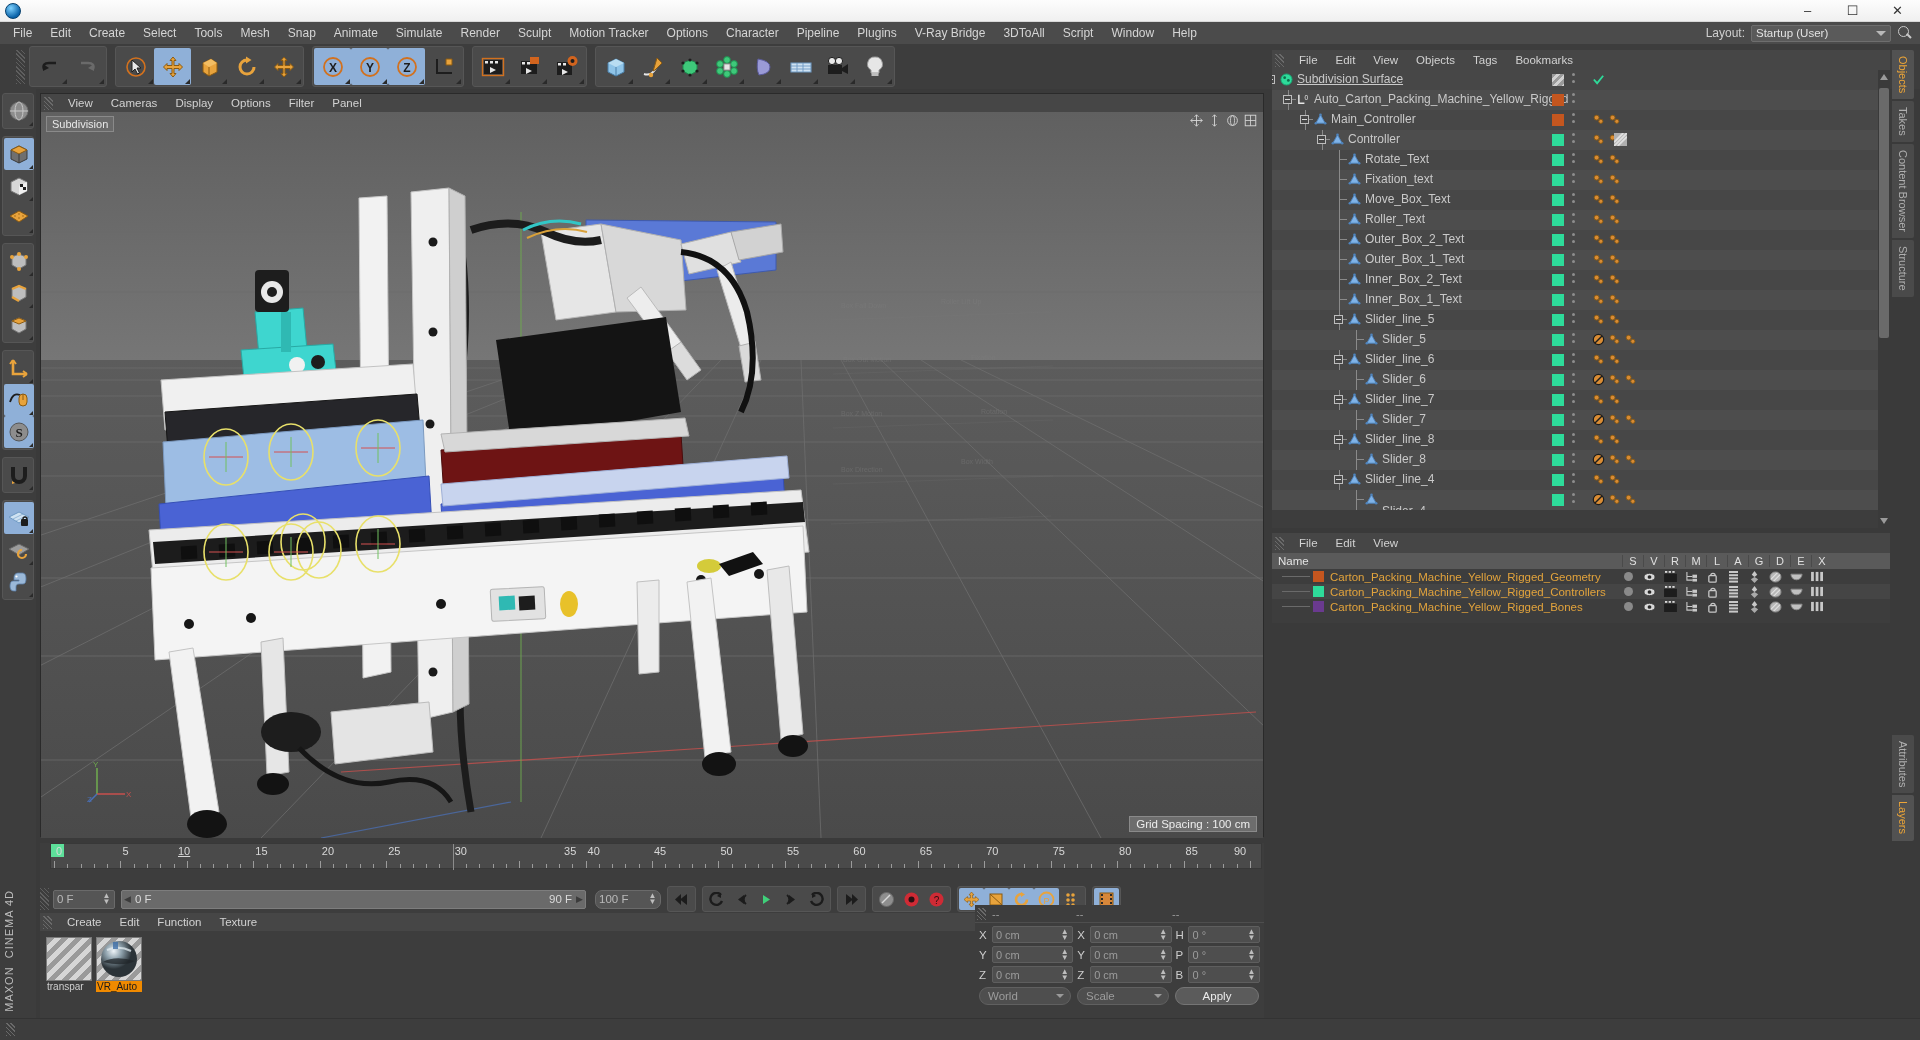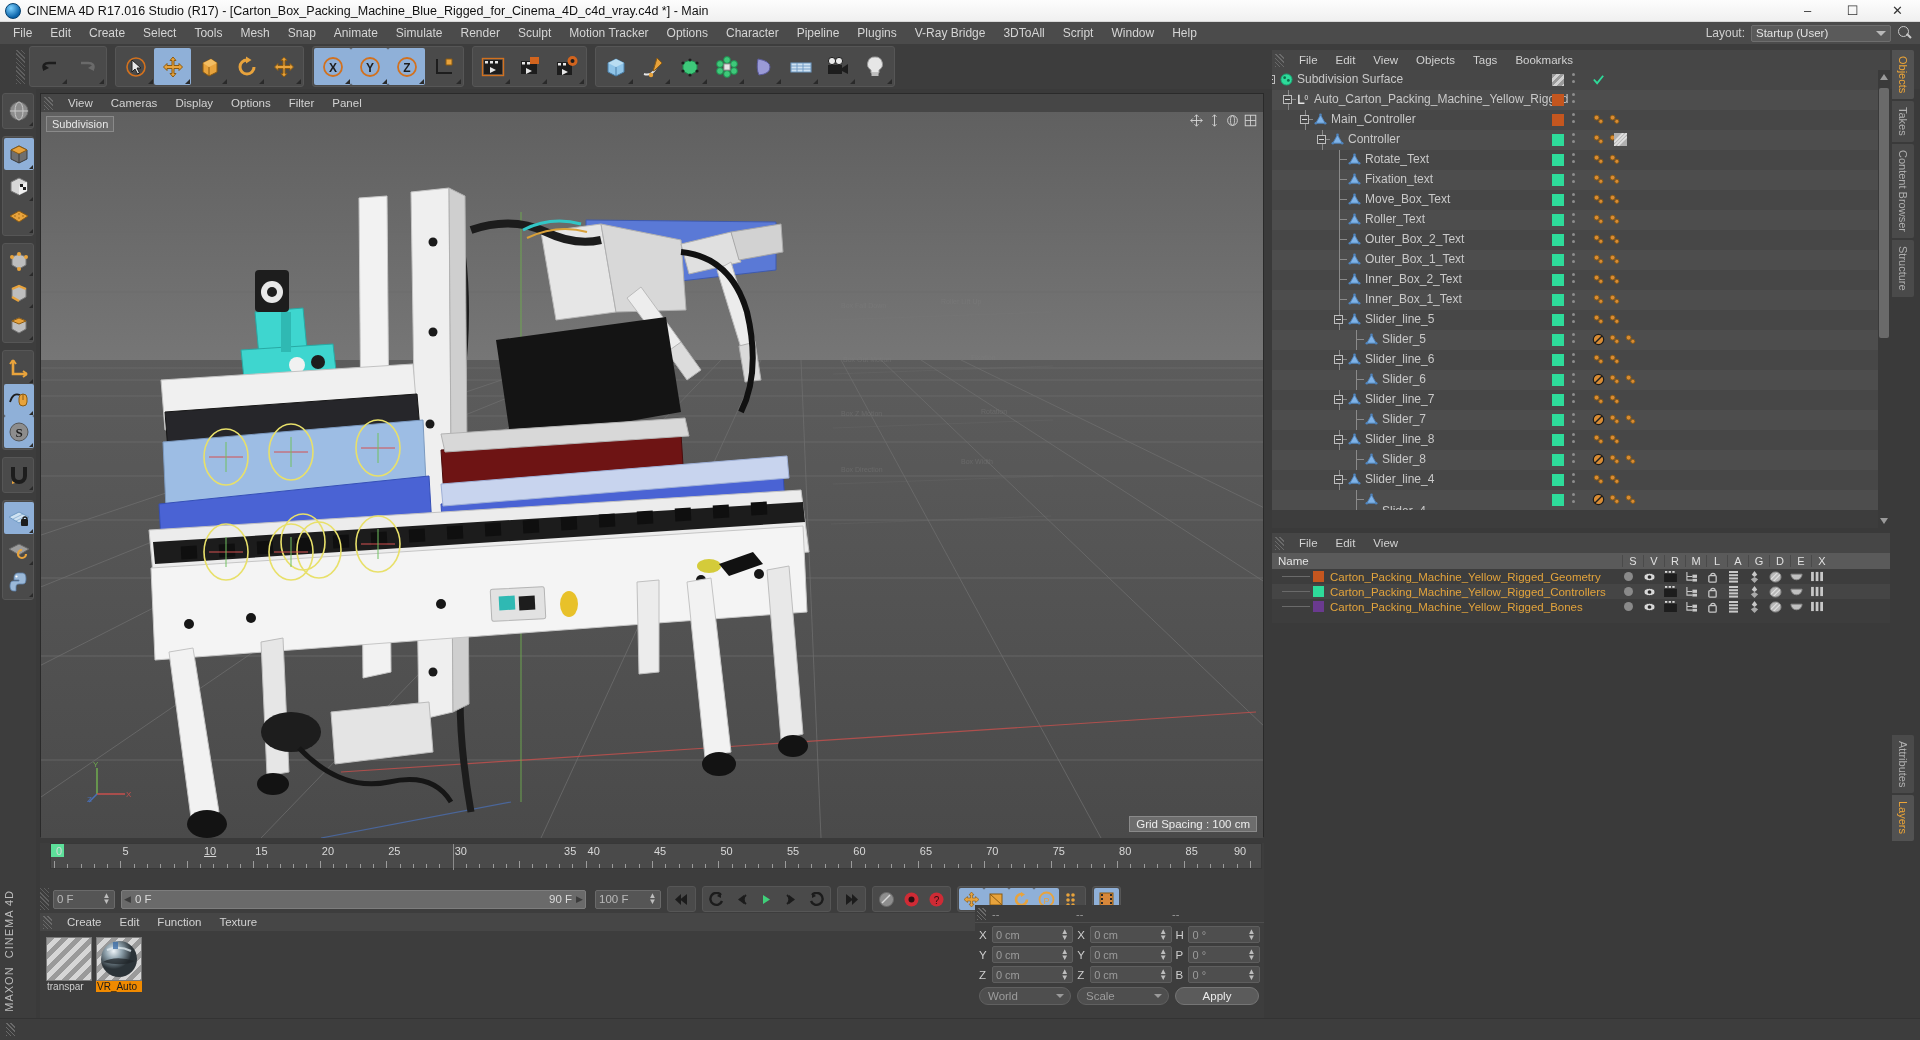--- a/index.html
+++ b/index.html
@@ -189,21 +189,20 @@
     background-image:repeating-linear-gradient(45deg,#6a6a6a 0 1px,transparent 1px 3px);}
   .statusbar .txt { color:#d4d4d4; font-size:12px; }
 </style>
 </head>
 <body>
 
 <div class="app">
 
   <div class="titlebar">
     <div class="tb-ico"></div>
-    <div class="tb-text">CINEMA 4D R17.016 Studio (R17) - [Carton_Box_Packing_Machine_Blue_Rigged_for_Cinema_4D_c4d_vray.c4d *] - Main</div>
     <div class="wbtns">
       <div class="wbtn">–</div>
       <div class="wbtn">☐</div>
       <div class="wbtn close">✕</div>
     </div>
   </div>
 
   <div class="menubar">
     <div id="menu-items" style="display:flex;align-items:center;">
         <div class="mi">File</div>
@@ -931,21 +930,21 @@
         <div class="tick" style="left: 1105.98px; height: 4px;"></div>
         <div class="tick" style="left: 1119.27px; height: 4px;"></div>
         <div class="tick" style="left: 1132.56px; height: 7px;"></div>
         <div class="tick" style="left: 1145.84px; height: 4px;"></div>
         <div class="tick" style="left: 1159.13px; height: 4px;"></div>
         <div class="tick" style="left: 1172.42px; height: 4px;"></div>
         <div class="tick" style="left: 1185.71px; height: 4px;"></div>
         <div class="tick" style="left: 1199px; height: 7px;"></div>
         <div class="num" style="left: 3px;">0</div>
         <div class="num" style="left: 69.4444px;">5</div>
-        <div class="num" style="left: 151px; text-decoration: underline;">10</div>
+        <div class="num" style="left: 125px; text-decoration: underline;">10</div>
         <div class="num" style="left: 202.333px;">15</div>
         <div class="num" style="left: 268.778px;">20</div>
         <div class="num" style="left: 335.222px;">25</div>
         <div class="num" style="left: 401.667px;">30</div>
         <div class="num" style="left: 468.111px; margin-left: 43px;">35</div>
         <div class="num" style="left: 534.556px;">40</div>
         <div class="num" style="left: 601px;">45</div>
         <div class="num" style="left: 667.444px;">50</div>
         <div class="num" style="left: 733.889px;">55</div>
         <div class="num" style="left: 800.333px;">60</div>
@@ -968,21 +967,21 @@
     <div class="scrub" style="width:465px;margin-left:6px;">
       <span style="display:flex;align-items:center;">
         <span style="color:#3b3b3b;font-size:9px;margin-right:4px;">◀</span>
         <span>0 F</span>
       </span>
       <span style="display:flex;align-items:center;">
         <span>90 F</span>
         <span style="color:#3b3b3b;font-size:9px;margin-left:4px;">▶</span>
       </span>
     </div>
-    <div class="numf" style="width:66px;margin-left:9px;">
+    <div class="numf" style="width:66px;margin-left:9px;border-radius:7px;">
       <span>100 F</span>
       <span class="spin">▲<br>▼</span>
     </div>
 
     <div class="tpgrp">
       <div class="tpb">
         <svg width="17" height="15" viewBox="0 0 17 15">
             <path d="M14 2 L7 7.5 L14 13 Z" fill="#1c1c1c"></path>
             <path d="M8 2 L2 7.5 L8 13 Z" fill="#1c1c1c"></path>
           </svg>
@@ -1226,21 +1225,21 @@
     <div class="omlist" id="om-list">
         <div class="orow">
           <span style="position:absolute;left:-6px;top:5px;width:9px;height:9px;border:1px solid #bdbdbd;background:#474747;">
             <span style="position:absolute;left:1px;top:3px;width:5px;height:1px;background:#d8d8d8;"></span>
           </span>
           <span style="position:absolute;left:8px;top:3px;"><svg width="13" height="13" viewBox="0 0 14 14">
               <circle cx="7" cy="7" r="6" fill="#2edb9a" stroke="#18a372"></circle>
               <circle cx="5" cy="5" r="1.5" fill="#0d6e4c"></circle>
               <circle cx="9" cy="8" r="1.5" fill="#0d6e4c"></circle>
             </svg></span>
-          <span class="nm" style="position:absolute;left:25px;top:2px;">Subdivision Surface</span>
+          <span class="nm" style="position:absolute;left:25px;top:2px;text-decoration:underline;">Subdivision Surface</span>
           <span class="tagcol">
             <span class="swatch" style="background:repeating-linear-gradient(135deg,#9a9a9a 0 3px,#d0d0d0 3px 6px);"></span>
             <span class="dots">
               <i></i>
               <i></i>
             </span>
             <span style="position:absolute;left:40px;top:3px;"><svg width="13" height="13" viewBox="0 0 14 14">
                 <path d="M2 7 L5.5 11 L12 3" stroke="#2edb9a" stroke-width="2" fill="none"></path>
               </svg></span>
           </span>

